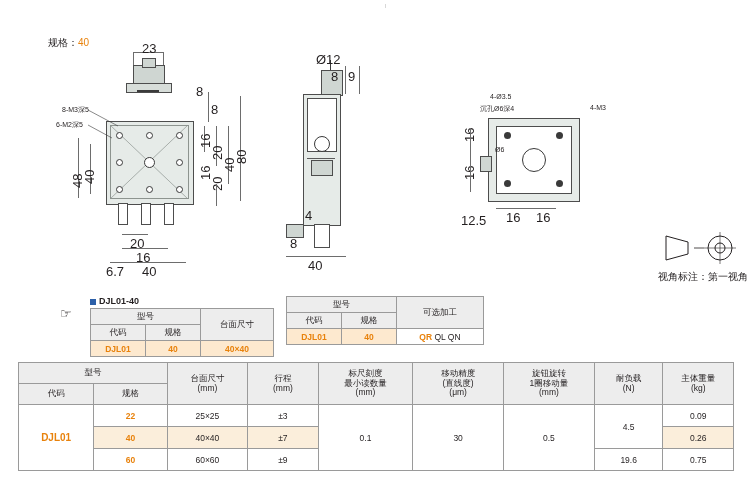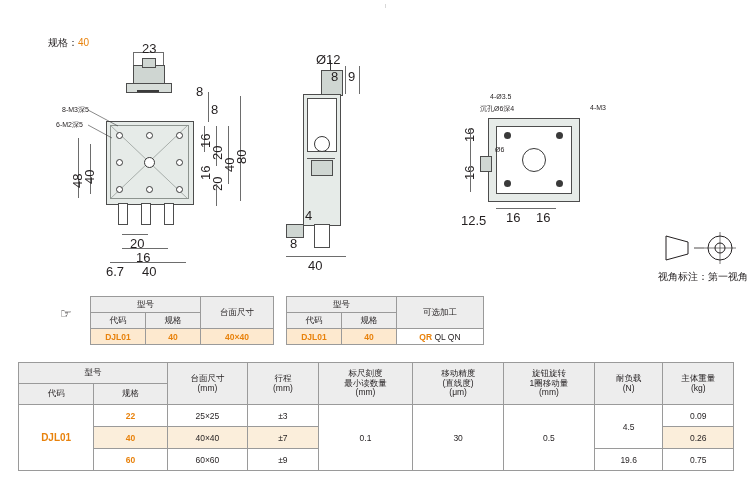--- a/index.html
+++ b/index.html
@@ -221,20 +221,23 @@
     </div>
     <div class="va-note">视角标注：第一视角</div>
 
   </div>
 
   <div class="orderbox">
 
     <div class="ptr">☞</div>
 
     <div style="position:absolute;left:72px;top:0;">
+      <div class="mt-head">
+        <span class="sq"></span><span>DJL01-40</span>
+      </div>
       <table class="modeltbl" style="position:relative;">
         <tbody>
             <tr>
           <td class="grayhd" colspan="2" style="width:108px;">型号</td>
           <td class="grayhd" rowspan="2" style="width:72px;">台面尺寸</td>
         </tr>
         <tr>
           <td class="grayhd" style="width:54px;">代码</td>
           <td class="grayhd" style="width:54px;">规格</td>
         </tr>

